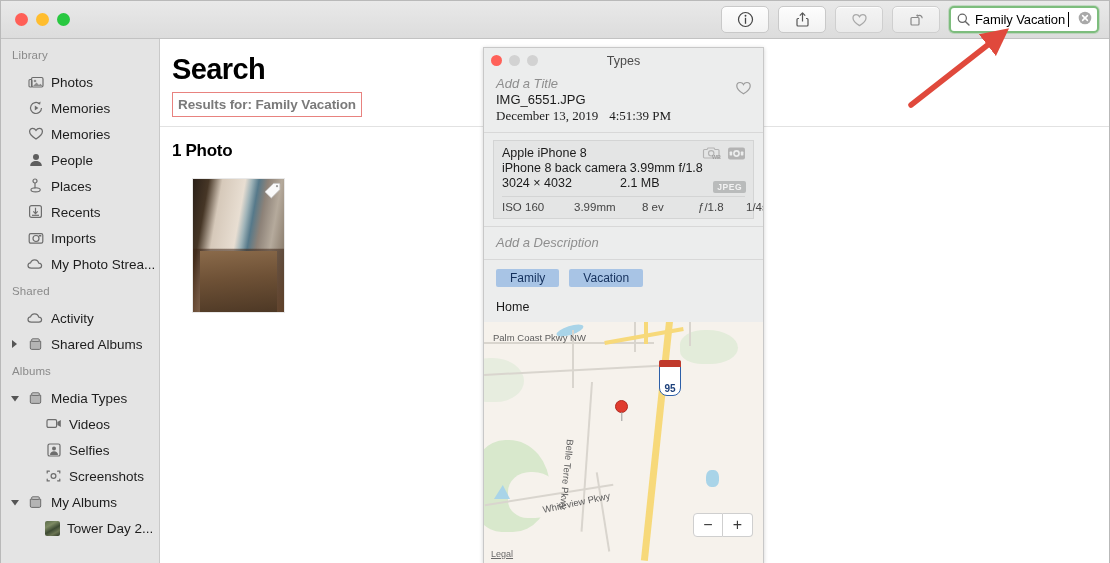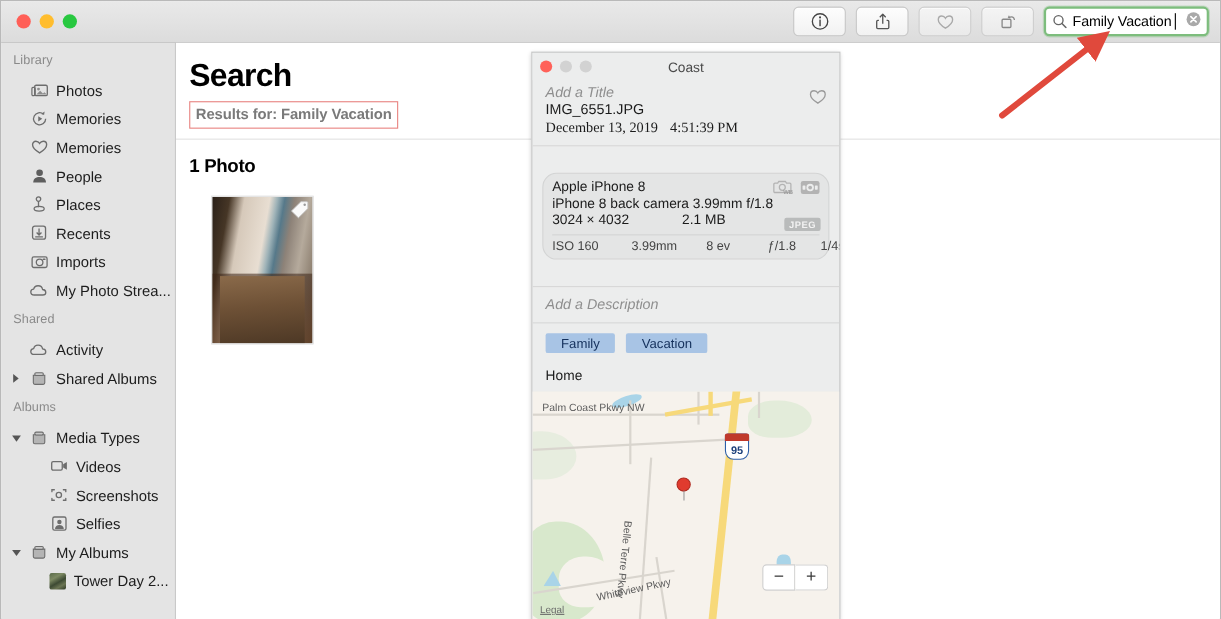--- a/index.html
+++ b/index.html
@@ -117,21 +117,21 @@
 
   .ip-sec { padding:3px 12px 8px 12px; position:relative; }
   .ip-line { height:1px; background:#d8d8d8; }
   .ip-title-add { font-size:13px; color:#8e8e8e; font-style:italic; padding-bottom:1px;}
   .ip-file { font-size:13px; color:#1b1b1b; padding-bottom:1px;}
   .ip-date { font-size:13px; color:#1b1b1b;font-family:Liberation Serif, serif; }
   .ip-date .tm { margin-left:11px; }
   .ip-heart { position:absolute; right:11px; top:7px; }
 
   .ip-card {
-    margin:24px 9px; background:#e4e5e5; border:1px solid #d3d4d4; border-radius:13px;
+    margin:7px 9px; background:#e4e5e5; border:1px solid #d3d4d4; border-radius:0;
     padding:5px 8px 0 8px; position:relative;
   }
   .ip-cam { font-size:12.5px; color:#1b1b1b; padding-bottom:1px;}
   .ip-lens { font-size:12.5px; color:#1b1b1b; padding-bottom:1px;}
   .ip-dims { font-size:12.5px; color:#1b1b1b; display:flex; }
   .ip-dims .d1 { width:118px; }
   .ip-icons { position:absolute; right:7px; top:4px; display:flex; gap:6px; align-items:center;}
   .jpeg-badge {
     position:absolute; right:7px; top:40px;
     background:#b9bbbb; color:#f2f2f2; font-size:8.5px; font-weight:bold;
@@ -155,21 +155,21 @@
 
   
   .map { flex:1; position:relative; overflow:hidden; background:#f4f1ec; }
   .map-bg { position:absolute; inset:0; background:#f6f2ec; }
   .green-blob { position:absolute; background:#d8e8cc; border-radius:45% 55% 50% 40%;}
   .water { position:absolute; background:#a9d4e8; }
   .road { position:absolute; background:#d9d5ce; }
   .hwy { position:absolute; background:#f7d97a; }
   .map-lbl { position:absolute; font-size:9.5px; color:#5c5c5c; white-space:nowrap;}
   .i95 {
-    position:absolute; width:22px; height:24px;
+    position:absolute; width:22px; height:36px;
     background:#fff; border:1.5px solid #2d5fa8; border-radius:3px 3px 8px 8px;
     display:flex; align-items:flex-end; justify-content:center;
     font-size:10px; font-weight:bold; color:#1b3f7a; padding-bottom:1px;
   }
   .i95:before{ content:""; position:absolute; top:-1px; left:-1px; right:-1px; height:7px;
                background:#c0392b; border-radius:2px 2px 0 0;}
   .pin { position:absolute; width:13px; height:13px; border-radius:50%;
          background:#e03b2e; border:1.2px solid #b02a20; }
   .pin:after{ content:""; position:absolute; left:50%; top:11px; width:1.4px; height:9px;
               background:#9a9a9a; transform:translateX(-50%); }
@@ -384,37 +384,37 @@
           <svg width="16" height="11" viewBox="0 0 16 11">
             <rect x="1" y="1.6" width="9.6" height="7.8" rx="1.3" fill="none" stroke="#6d6d6d" stroke-width="1.2"></rect>
             <path d="M11.4 4 L14.8 2 V9 L11.4 7 Z" fill="#6d6d6d"></path>
           </svg>
         </span>
         <span class="sb-lbl">Videos</span>
       </div>
 
       <div class="sb-item lvl2">
         <span class="ico">
-          <svg width="15" height="14" viewBox="0 0 15 14">
-            <path d="M1.2 4 V2.2 H3.4 M11.6 2.2 H13.8 V4 M13.8 10 V11.8 H11.6 M3.4 11.8 H1.2 V10" fill="none" stroke="#6d6d6d" stroke-width="1.2" stroke-linecap="round"></path>
-            <circle cx="7.5" cy="7" r="2.4" fill="none" stroke="#6d6d6d" stroke-width="1.2"></circle>
-          </svg>
-        </span>
-        <span class="sb-lbl">Screenshots</span>
-      </div>
-
-      <div class="sb-item lvl2">
-        <span class="ico">
           <svg width="14" height="14" viewBox="0 0 14 14">
             <rect x="1" y="1" width="12" height="12" rx="1.6" fill="none" stroke="#6d6d6d" stroke-width="1.2"></rect>
             <circle cx="7" cy="5.6" r="2" fill="#6d6d6d"></circle>
             <path d="M3 12 C3 9.4 4.9 8.2 7 8.2 C9.1 8.2 11 9.4 11 12 Z" fill="#6d6d6d"></path>
           </svg>
         </span>
         <span class="sb-lbl">Selfies</span>
+      </div>
+
+      <div class="sb-item lvl2">
+        <span class="ico">
+          <svg width="15" height="14" viewBox="0 0 15 14">
+            <path d="M1.2 4 V2.2 H3.4 M11.6 2.2 H13.8 V4 M13.8 10 V11.8 H11.6 M3.4 11.8 H1.2 V10" fill="none" stroke="#6d6d6d" stroke-width="1.2" stroke-linecap="round"></path>
+            <circle cx="7.5" cy="7" r="2.4" fill="none" stroke="#6d6d6d" stroke-width="1.2"></circle>
+          </svg>
+        </span>
+        <span class="sb-lbl">Screenshots</span>
       </div>
 
       <div class="sb-item">
         <span class="tri">
           <svg width="10" height="9" viewBox="0 0 10 9">
               <path d="M1 2 L9 2 L5 7.5 Z" fill="#555"></path>
             </svg>
         </span>
         <span class="ico">
           <svg width="15" height="14" viewBox="0 0 15 14">
@@ -455,21 +455,21 @@
       </div>
 
       <div class="info-panel">
 
         <div class="ip-title">
           <div class="ip-lights">
             <div class="ip-light red"></div>
             <div class="ip-light"></div>
             <div class="ip-light"></div>
           </div>
-          <span class="t">Coast</span>
+          <span class="t">Types</span>
         </div>
 
         <div class="ip-sec">
           <div class="ip-title-add">Add a Title</div>
           <div class="ip-file">IMG_6551.JPG</div>
           <div class="ip-date">
             <span>December 13, 2019</span><span class="tm">4:51:39 PM</span>
           </div>
           <span class="ip-heart">
             <svg width="17" height="16" viewBox="0 0 17 16">

